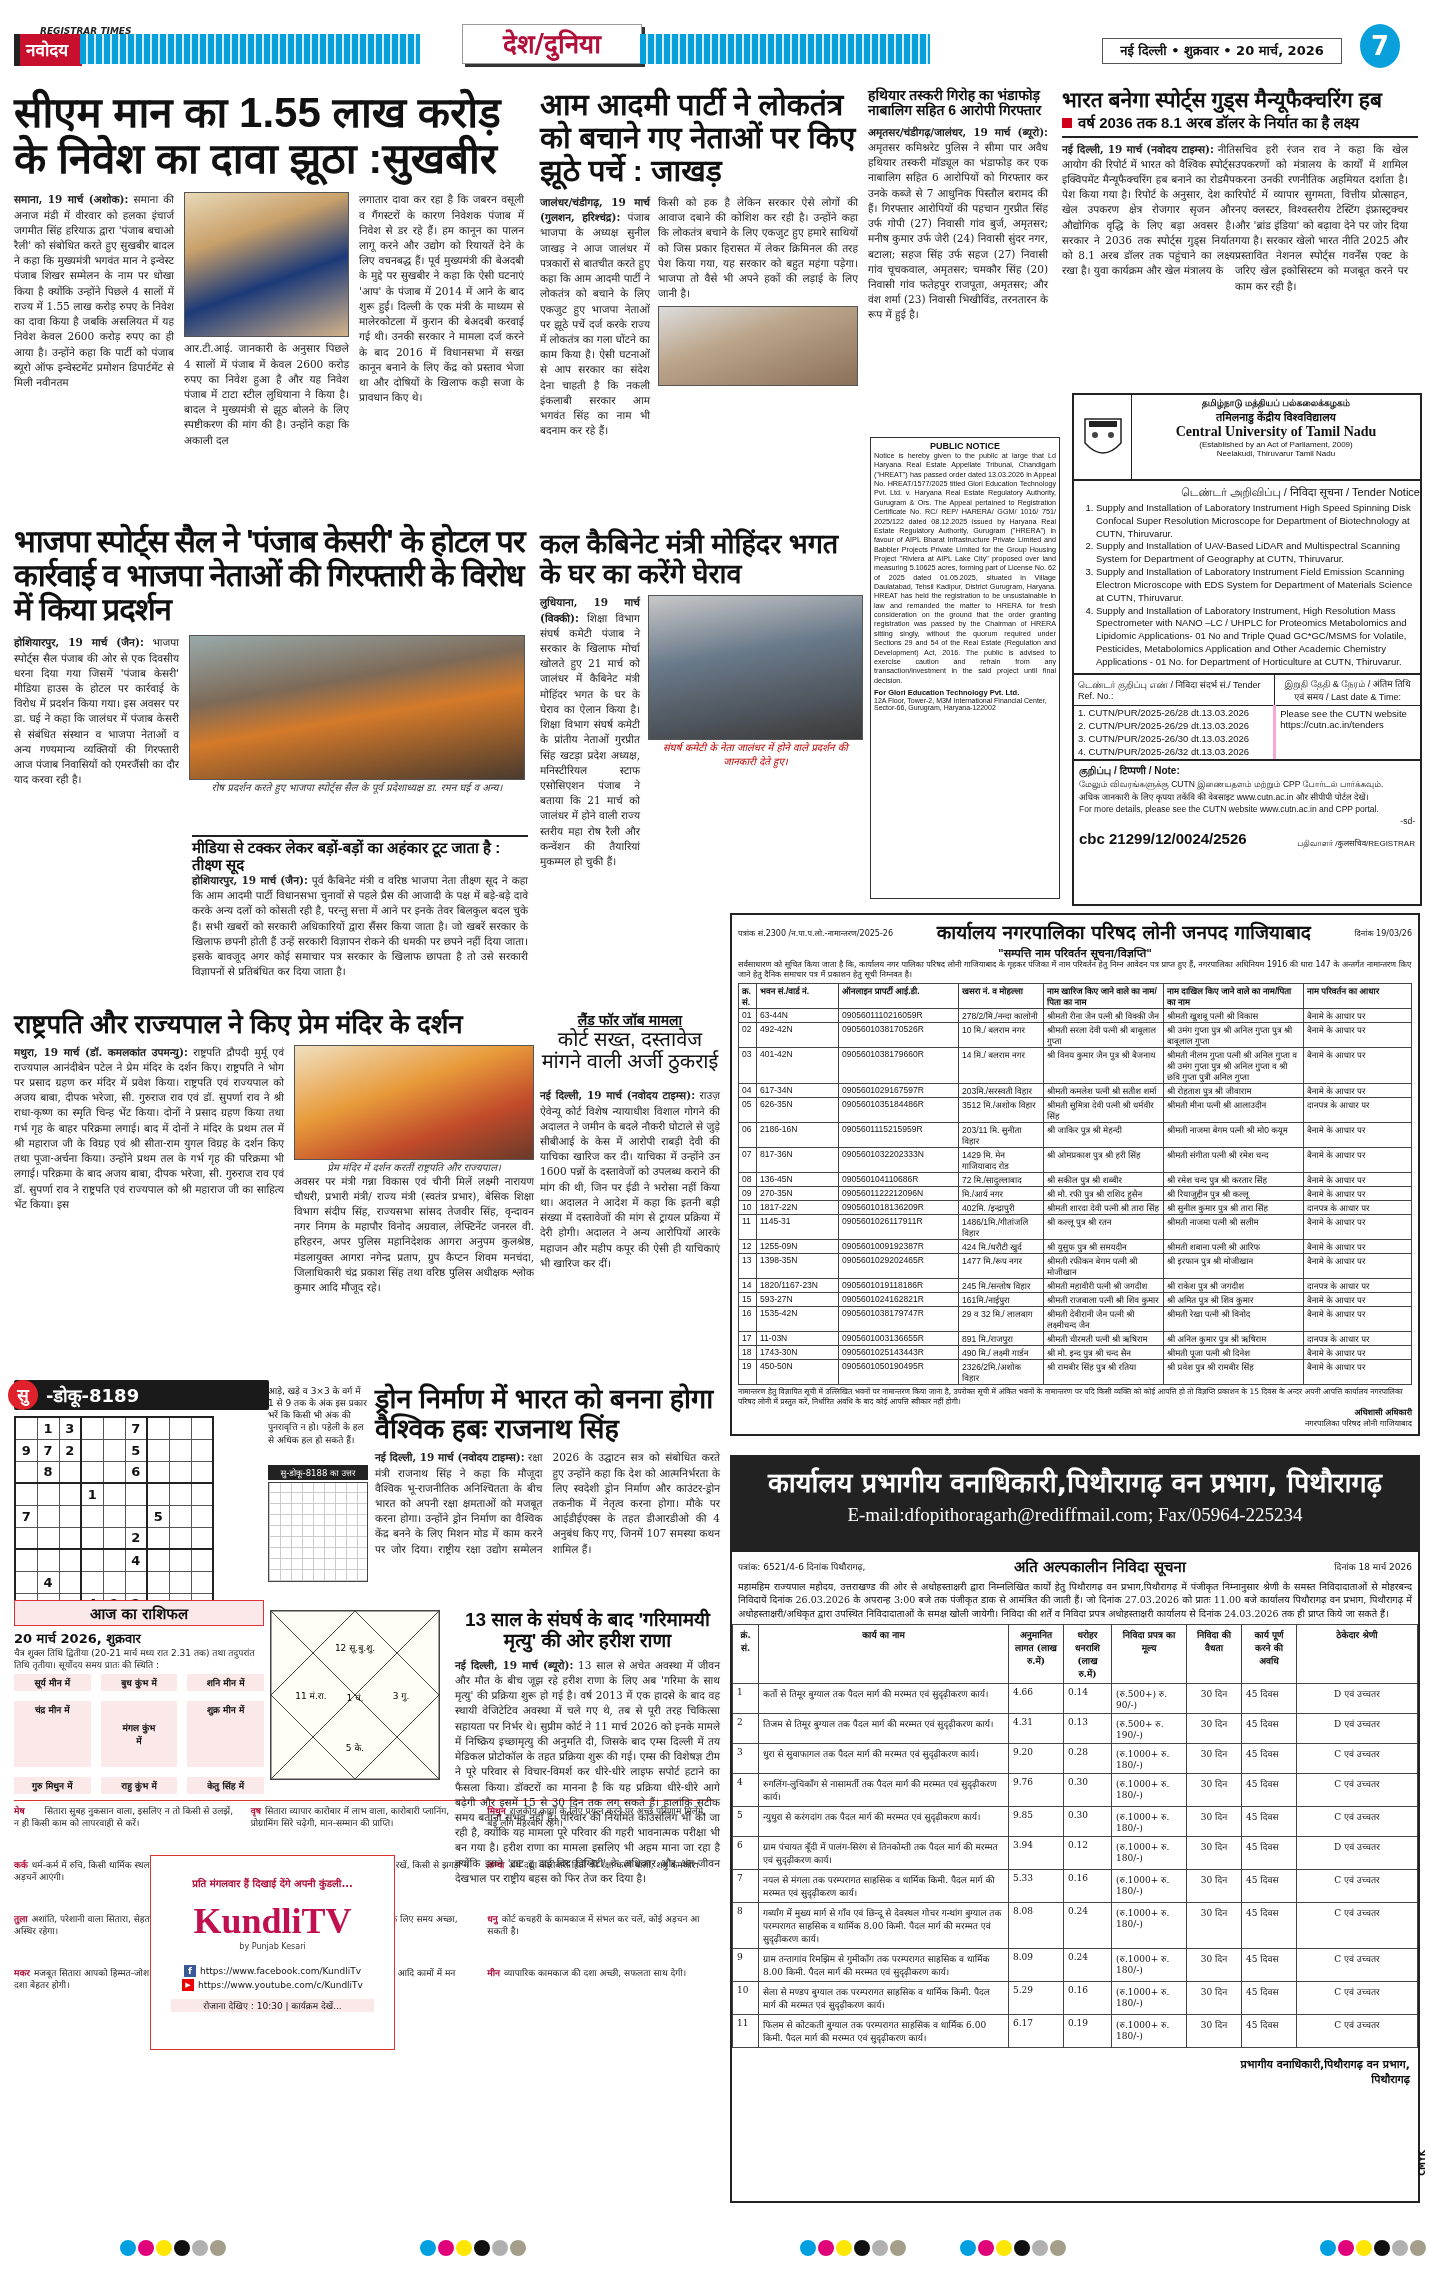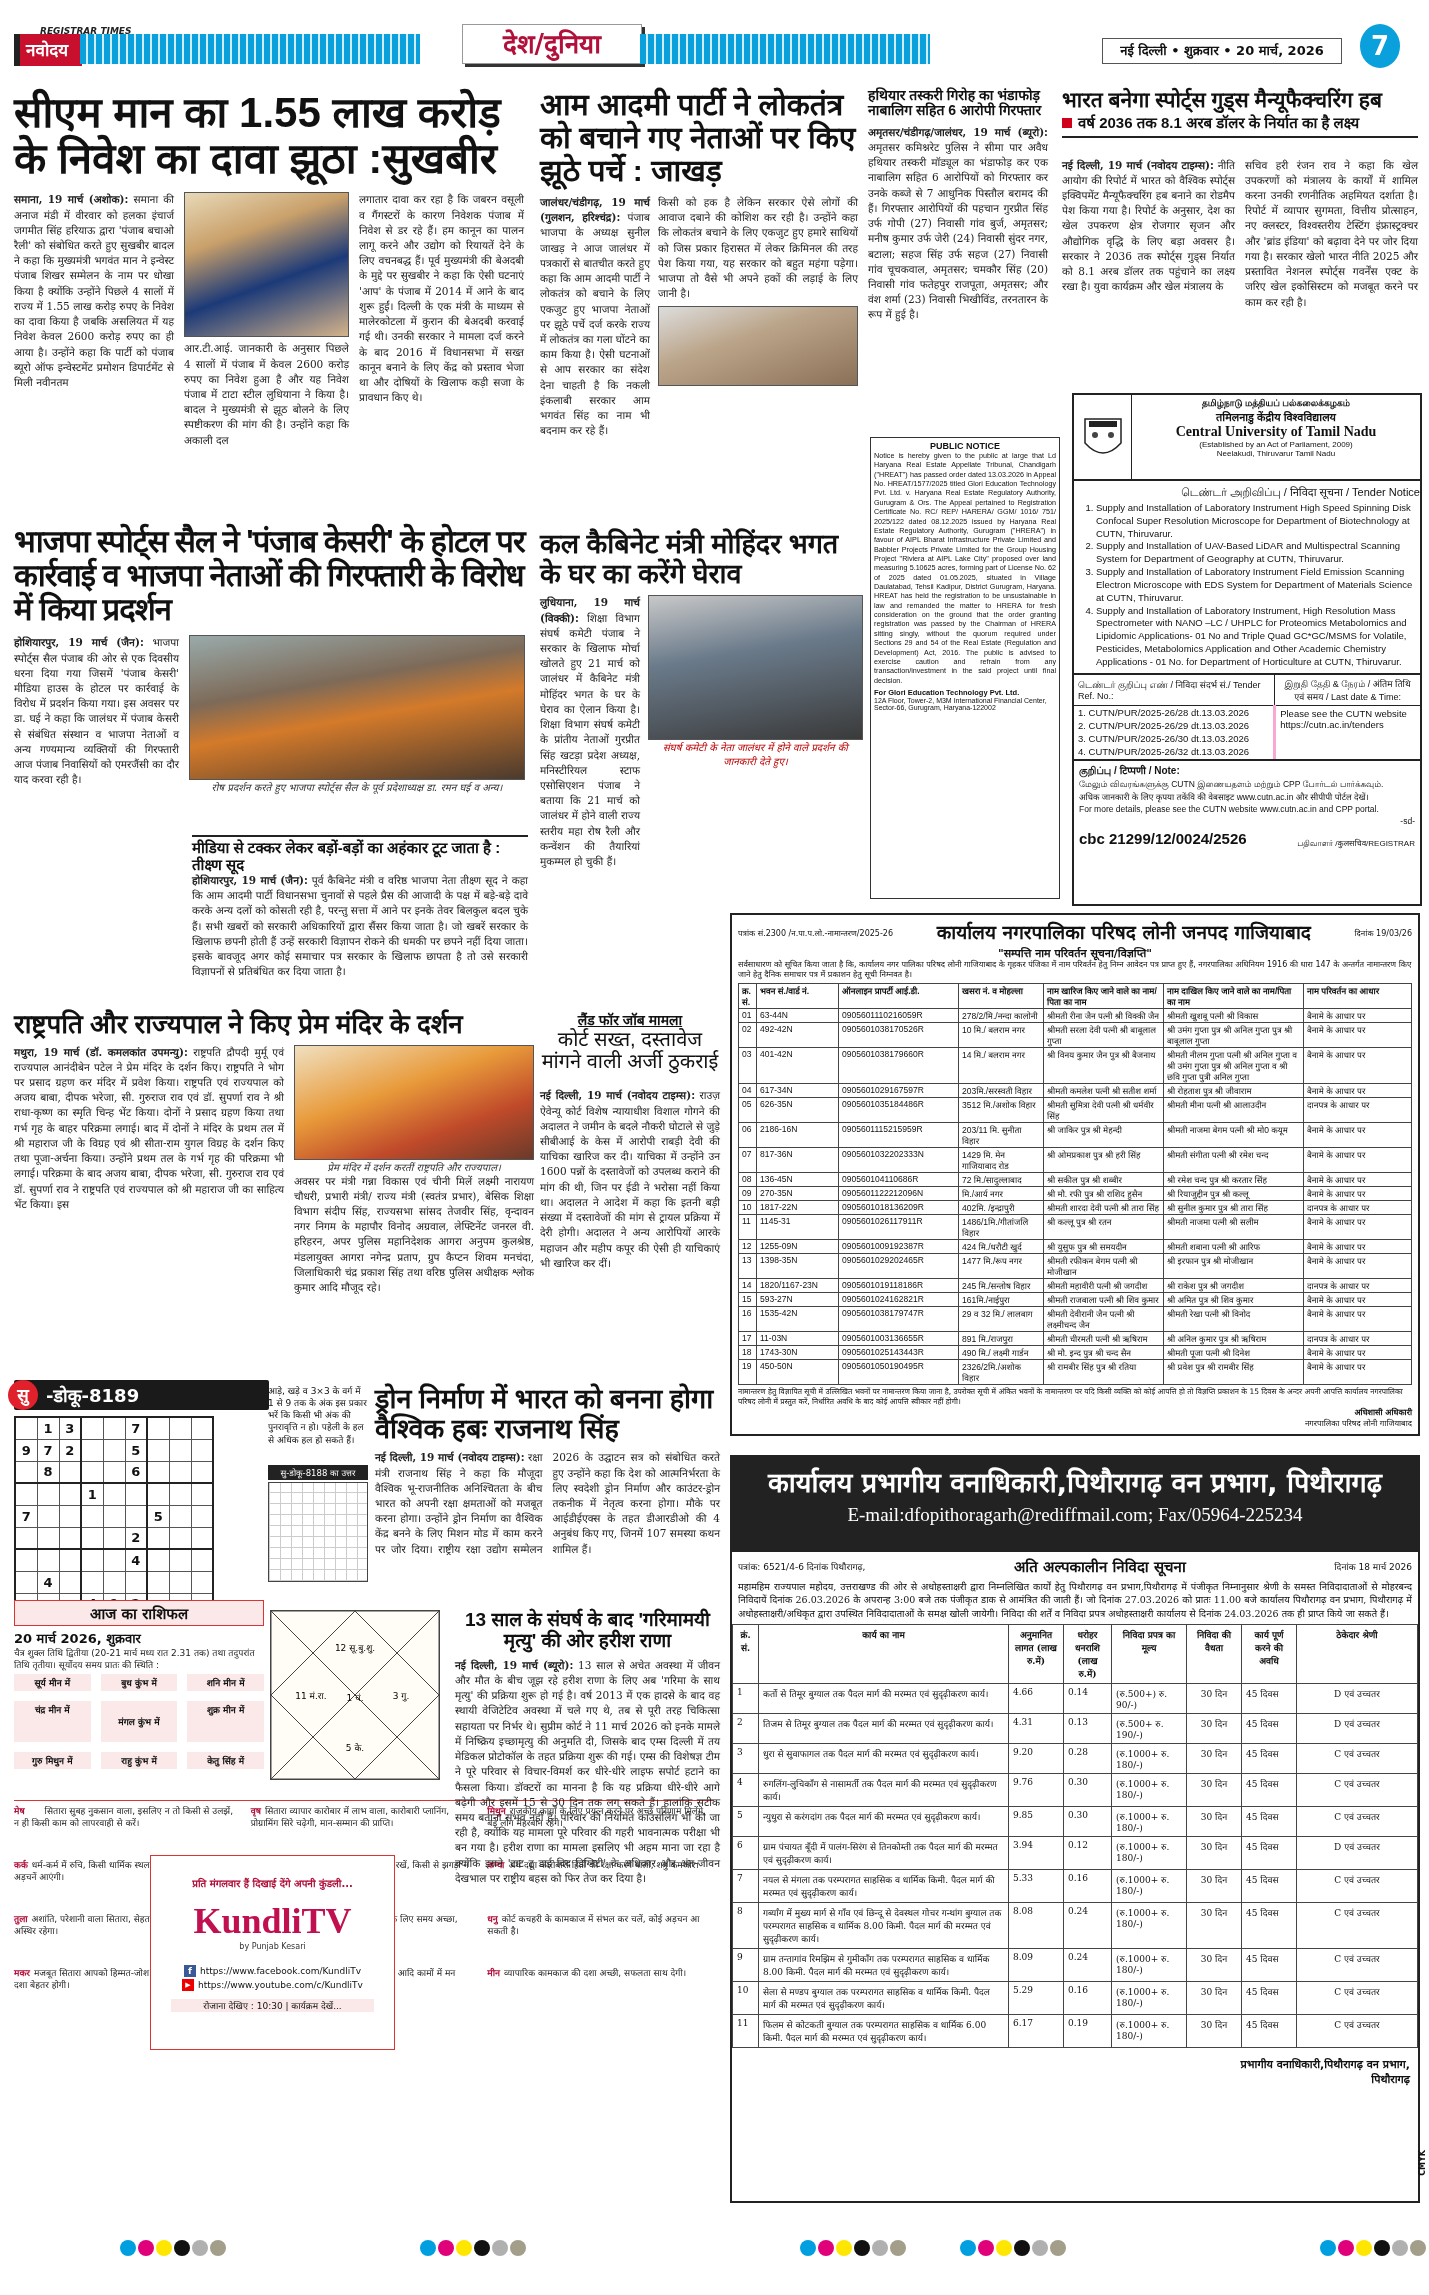--- a/index.html
+++ b/index.html
@@ -76,21 +76,21 @@
     <span>अमृतसर कमिश्नरेट पुलिस ने सीमा पार अवैध हथियार तस्करी मॉड्यूल का भंडाफोड़ कर एक नाबालिग सहित 6 आरोपियों को गिरफ्तार कर उनके कब्जे से 7 आधुनिक पिस्तौल बरामद की हैं। गिरफ्तार आरोपियों की पहचान गुरप्रीत सिंह उर्फ गोपी (27) निवासी गांव बुर्ज, अमृतसर; मनीष कुमार उर्फ जेरी (24) निवासी सुंदर नगर, बटाला; सहज सिंह उर्फ सहज (27) निवासी गांव चूचकवाल, अमृतसर; चमकौर सिंह (20) निवासी गांव फतेहपुर राजपूता, अमृतसर; और वंश शर्मा (23) निवासी भिखीविंड, तरनतारन के रूप में हुई है।</span>
   </div>
 </div>
 
 <div class="abs" style="left:1062px;top:88px;width:356px">
   <div class="hl" style="font-size:21px">भारत बनेगा स्पोर्ट्स गुड्स मैन्यूफैक्चरिंग हब</div>
   <div style="display:flex;align-items:center;gap:6px;margin-top:4px;border-bottom:2px solid #222;padding-bottom:4px">
     <span style="width:10px;height:10px;background:#d0021b;display:inline-block"></span>
     <span class="hl" style="font-size:15px">वर्ष 2036 तक 8.1 अरब डॉलर के निर्यात का है लक्ष्य</span>
   </div>
-  <div style="display:flex;gap:10px;margin-top:20px">
+  <div style="display:flex;margin-top:4px">
     <div style="width:173px" class="body">
       <b>नई दिल्ली, 19 मार्च (नवोदय टाइम्स):</b>
       <span>नीति आयोग की रिपोर्ट में भारत को वैश्विक स्पोर्ट्स इक्विपमेंट मैन्यूफैक्चरिंग हब बनाने का रोडमैप पेश किया गया है। रिपोर्ट के अनुसार, देश का खेल उपकरण क्षेत्र रोजगार सृजन और औद्योगिक वृद्धि के लिए बड़ा अवसर है। सरकार ने 2036 तक स्पोर्ट्स गुड्स निर्यात को 8.1 अरब डॉलर तक पहुंचाने का लक्ष्य रखा है। युवा कार्यक्रम और खेल मंत्रालय के</span>
     </div>
     <div style="width:173px" class="body">सचिव हरी रंजन राव ने कहा कि खेल उपकरणों को मंत्रालय के कार्यों में शामिल करना उनकी रणनीतिक अहमियत दर्शाता है। रिपोर्ट में व्यापार सुगमता, वित्तीय प्रोत्साहन, नए क्लस्टर, विश्वस्तरीय टेस्टिंग इंफ्रास्ट्रक्चर और 'ब्रांड इंडिया' को बढ़ावा देने पर जोर दिया गया है। सरकार खेलो भारत नीति 2025 और प्रस्तावित नेशनल स्पोर्ट्स गवर्नेंस एक्ट के जरिए खेल इकोसिस्टम को मजबूत करने पर काम कर रही है।</div>
   </div>
 </div>
 
 <div class="abs box cutn" style="left:1072px;top:393px;width:350px;height:513px">
   <div style="display:flex;border-bottom:2px solid #222;height:86px">
@@ -538,21 +538,21 @@
 
 <div class="abs" style="left:14px;top:1600px;width:250px">
   <div style="background:#fbe8e8;border:1px solid #d33;text-align:center;font-weight:bold;font-size:15px;padding:2px">आज का राशिफल</div>
   <div style="font-weight:bold;font-size:13px;margin-top:3px">20 मार्च 2026, शुक्रवार</div>
   <div class="rashi">चैत्र शुक्ल तिथि द्वितीया (20-21 मार्च मध्य रात 2.31 तक) तथा तदुपरांत तिथि तृतीया। सूर्योदय समय प्रातः की स्थिति :</div>
   <div style="display:grid;grid-template-columns:repeat(3,1fr);gap:10px;margin-top:3px" id="planet-grid">
       <div style="background:#fbe8e8;font-size:9px;font-weight:bold;padding:2px;text-align:center">सूर्य मीन में</div>
       <div style="background:#fbe8e8;font-size:9px;font-weight:bold;padding:2px;text-align:center">बुध कुंभ में</div>
       <div style="background:#fbe8e8;font-size:9px;font-weight:bold;padding:2px;text-align:center">शनि मीन में</div>
       <div style="background:#fbe8e8;font-size:9px;font-weight:bold;padding:2px;text-align:center">चंद्र मीन में</div>
-      <div style="background:#fbe8e8;font-size:9px;font-weight:bold;padding:14px;text-align:center">मंगल कुंभ में</div>
+      <div style="background:#fbe8e8;font-size:9px;font-weight:bold;padding:20px;text-align:center">मंगल कुंभ में</div>
       <div style="background:#fbe8e8;font-size:9px;font-weight:bold;padding:2px;text-align:center">शुक्र मीन में</div>
       <div style="background:#fbe8e8;font-size:9px;font-weight:bold;padding:2px;text-align:center">गुरु मिथुन में</div>
       <div style="background:#fbe8e8;font-size:9px;font-weight:bold;padding:2px;text-align:center">राहु कुंभ में</div>
       <div style="background:#fbe8e8;font-size:9px;font-weight:bold;padding:2px;text-align:center">केतु सिंह में</div>
     </div>
 </div>
 <div class="abs" style="left:270px;top:1610px;width:170px;height:170px;border:1px solid #444">
   <svg width="168" height="168" viewBox="0 0 168 168">
     <rect x="0" y="0" width="168" height="168" fill="#fffdf5" stroke="#444"></rect>
     <line x1="0" y1="0" x2="168" y2="168" stroke="#444"></line>

